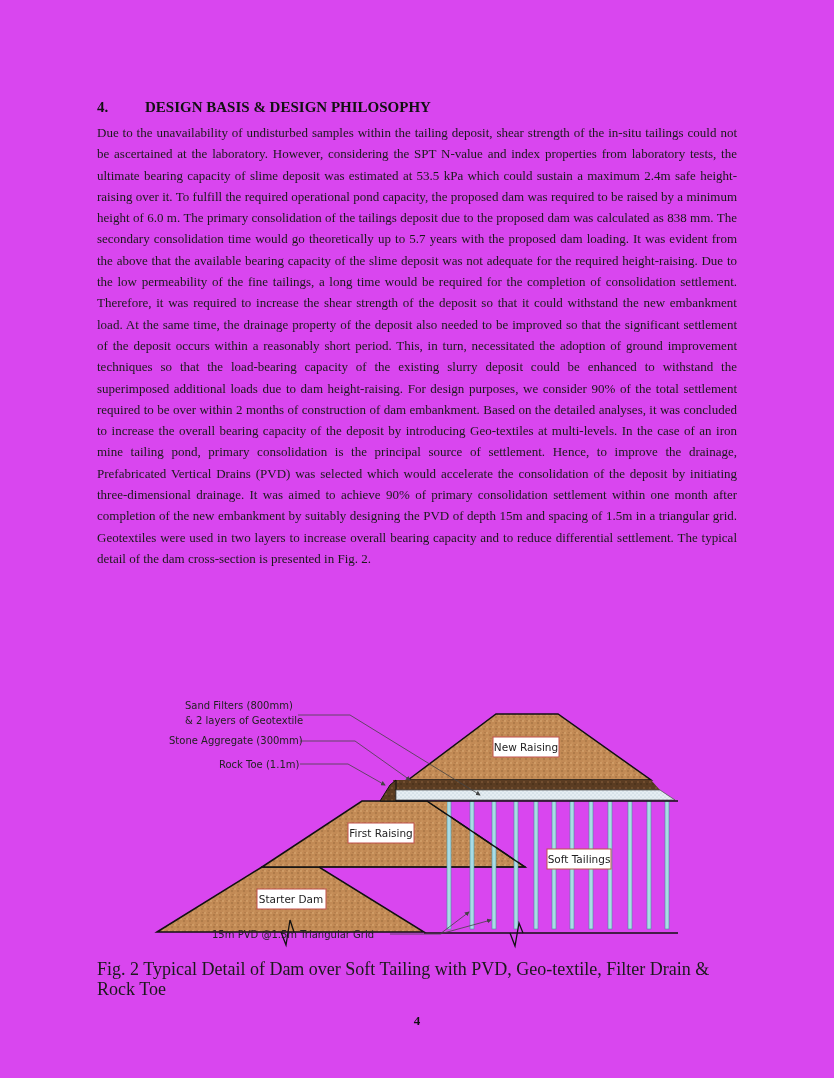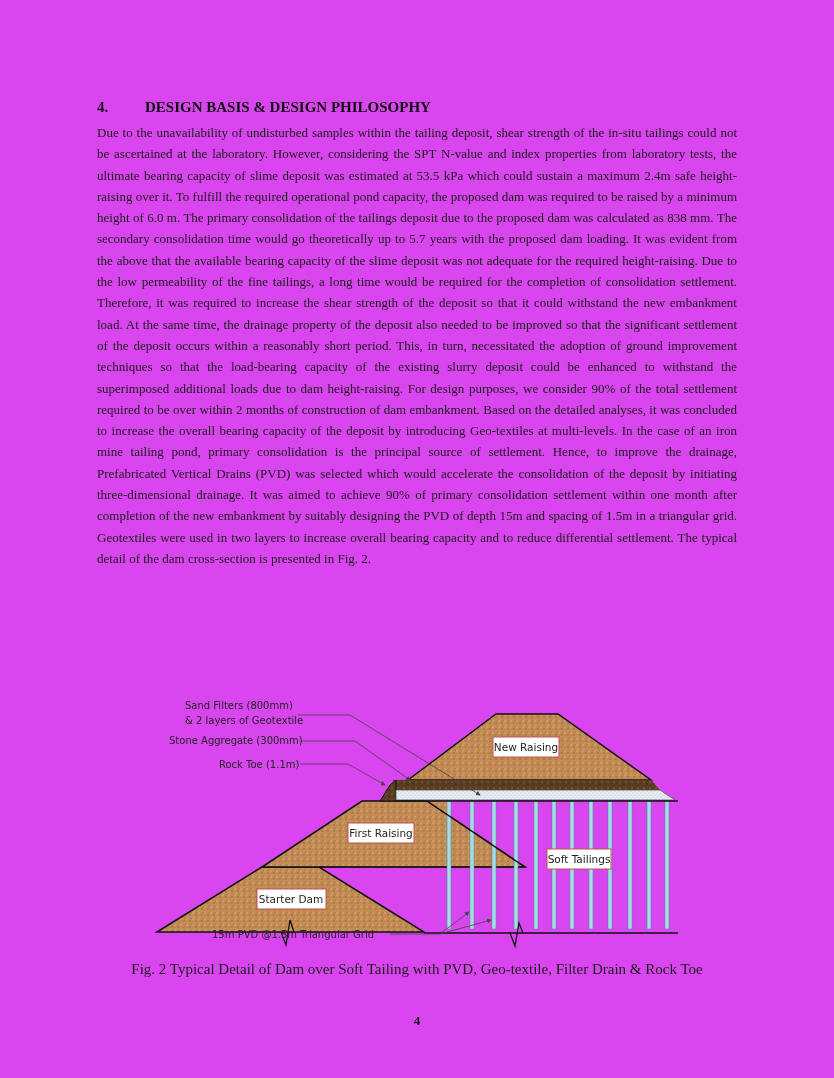--- a/index.html
+++ b/index.html
@@ -17,22 +17,22 @@
     color: #1a1a1a; text-align: justify; margin: 0;
   }
   .figure { position: absolute; left: 150px; top: 690px; width: 600px; height: 260px; }
   .fig-label {
     font-family: "DejaVu Sans", sans-serif; font-size: 10px; fill: #222;
   }
   .box-label {
     font-family: "DejaVu Sans", sans-serif; font-size: 10.5px; fill: #222;
   }
   .caption {
-    position: absolute; left: 97px; top: 959px; width: 640px; text-align: center;
-    font-family: "Liberation Serif", serif; font-size: 15px; color: #1a1a1a; line-height: 20px;
+    position: absolute; left: 97px; top: 959px; width: 640px; text-align: left;
+    font-family: "Liberation Serif", serif; font-size: 18px; color: #1a1a1a; line-height: 20px;
   }
   .page-number {
     position: absolute; left: 0; top: 1013px; width: 834px; text-align: center;
     font-family: "Liberation Serif", serif; font-weight: bold; font-size: 13px; color: #111;
   }
 </style>
 </head>
 <body>
 
 <div class="page">

